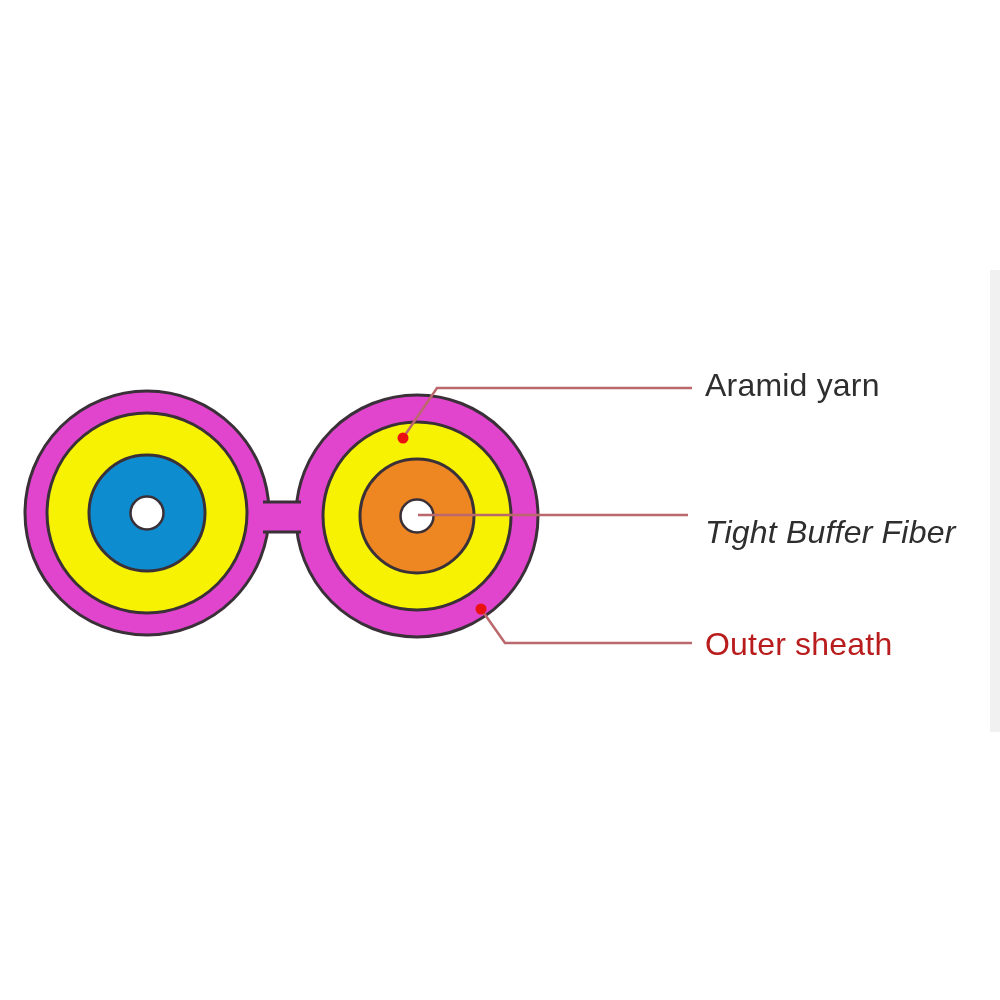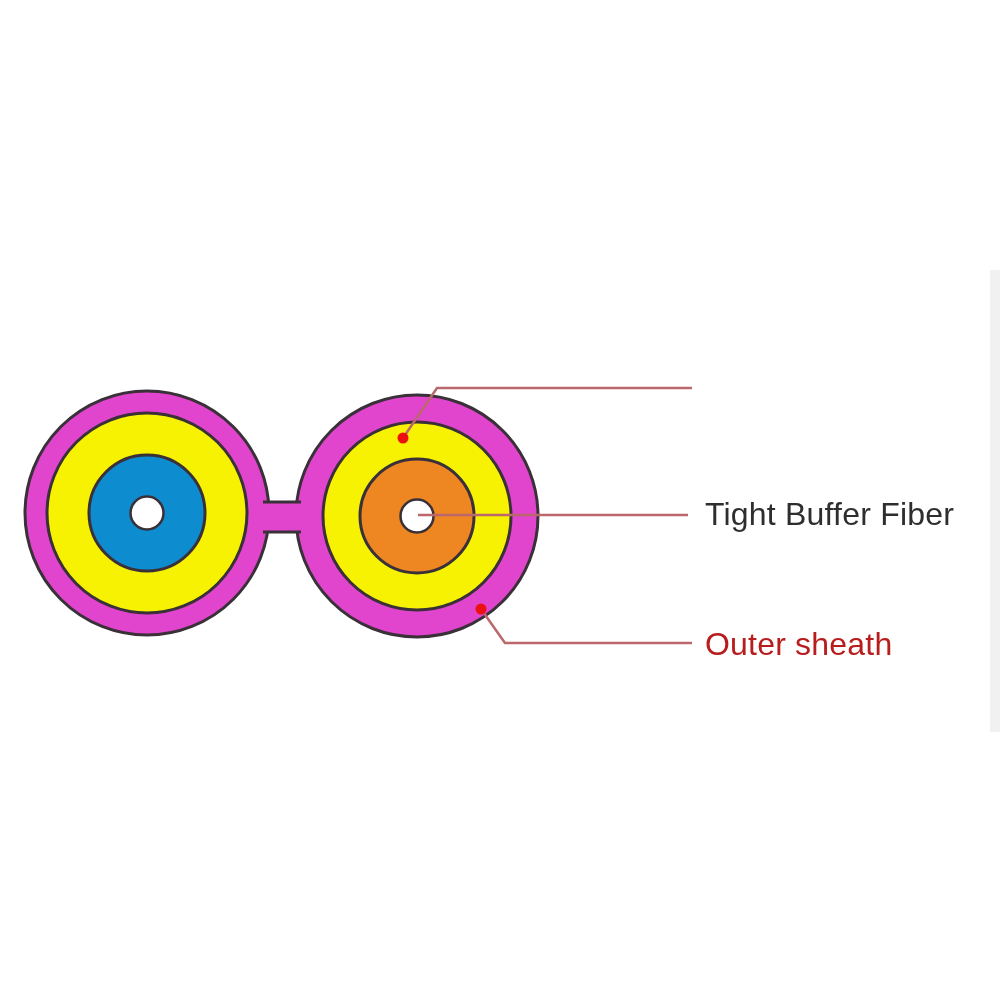--- a/index.html
+++ b/index.html
@@ -26,21 +26,21 @@
   .label {
     position: absolute;
     left: 705px;
     transform: translateY(-50%);
     font-size: 32px;
     letter-spacing: 0.2px;
     white-space: nowrap;
     color: #2e2e2e;
   }
   .label-aramid { top: 385px; }
-  .label-tight  { top: 514px; }
+  .label-tight  { top: 532px; font-style: italic; }
   .label-outer  { top: 644px; }
   .scroll-strip {
     position: absolute;
     left: 990px;
     top: 270px;
     width: 10px;
     height: 462px;
   }
 </style>
 </head>
@@ -65,19 +65,20 @@
     <circle cx="417" cy="516" r="16.5" class="ring" stroke-width="2.5" fill="#FFFFFF" stroke="#3A3038"></circle>
 
     <polyline points="403,438 437,388 692,388" fill="none" class="leader" stroke-width="2.5" stroke="#BA686C"></polyline>
     <line x1="418" y1="515" x2="688" y2="515" class="leader" stroke-width="2.5" stroke="#BA686C"></line>
     <polyline points="481,609 505,643 692,643" fill="none" class="leader" stroke-width="2.5" stroke="#BA686C"></polyline>
 
     <circle cx="403" cy="438" r="5.5" class="dot" fill="#EC1111"></circle>
     <circle cx="481" cy="609" r="5.5" class="dot" fill="#EC1111"></circle>
   </svg>
 
+  <div class="label label-aramid" style="color: rgb(46, 46, 46);">Aramid yarn</div>
 
   <div class="label label-tight" style="color: rgb(46, 46, 46);">Tight Buffer Fiber</div>
 
   <div class="label label-outer" style="color: #b91c1c;">Outer sheath</div>
 
   <div class="scroll-strip" style="background: rgb(241, 241, 241);"></div>
 </div>
 
 </body></html>

